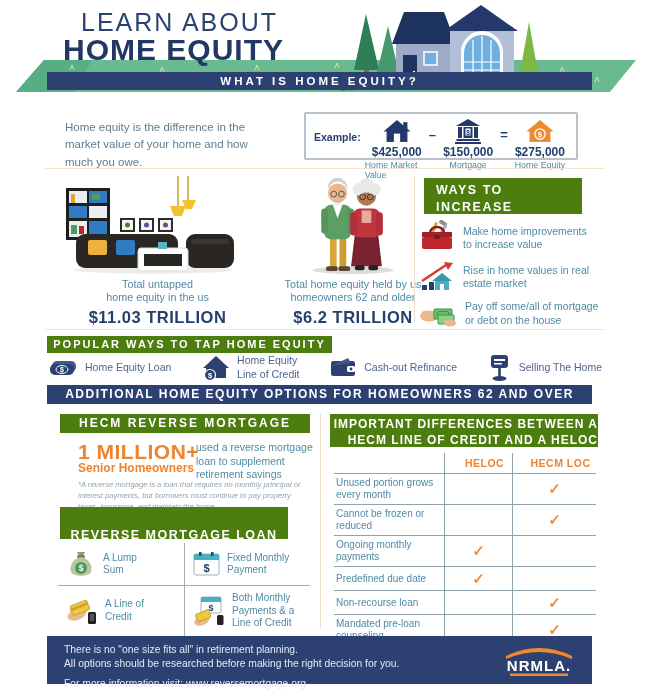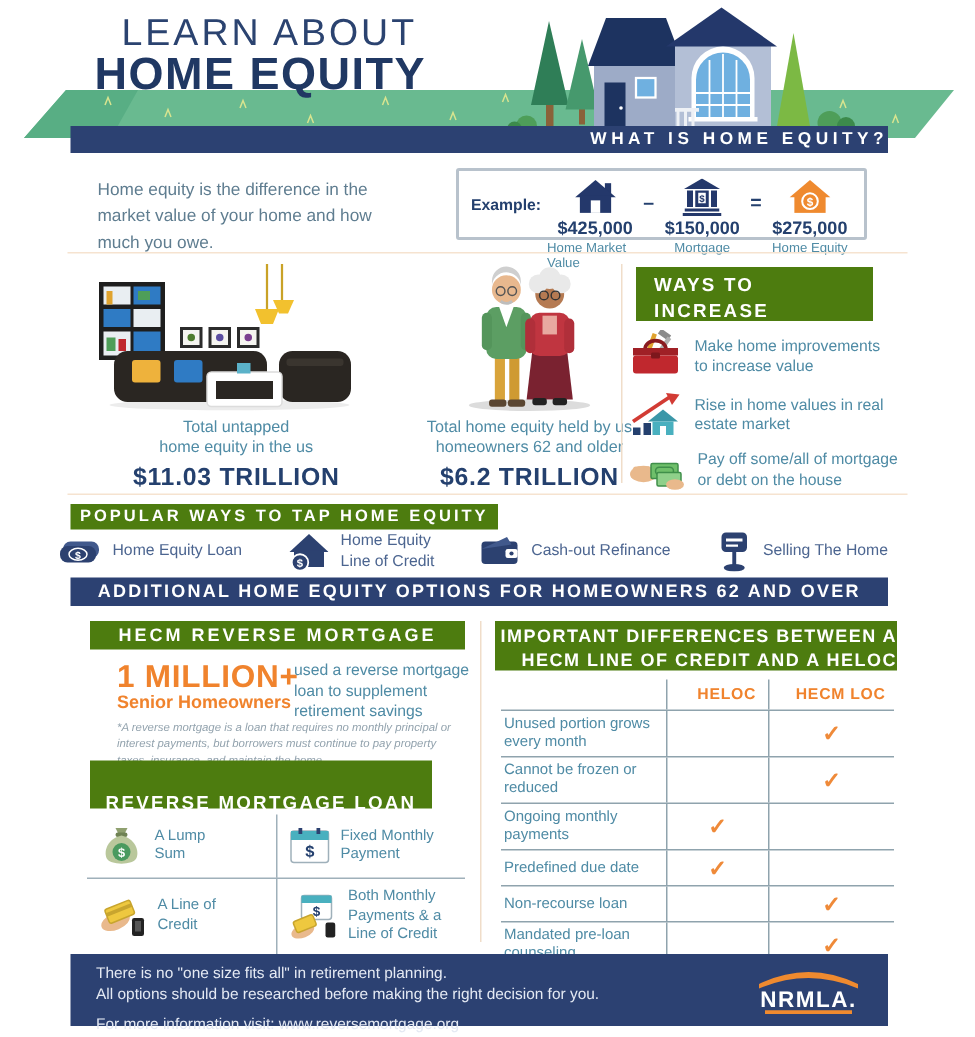--- a/index.html
+++ b/index.html
@@ -6,21 +6,21 @@
   .page{position:relative;width:650px;height:691px;background:#fff;overflow:hidden;
         font-family:"Liberation Sans",sans-serif;}
   .abs{position:absolute;}
   .pre{white-space:pre-line;}
 
   
   .title1{left:81px;top:8px;font-size:25px;letter-spacing:2px;color:#2b4370;font-weight:400;}
   .title2{left:63px;top:33px;font-size:30px;letter-spacing:1px;color:#203863;font-weight:800;}
   .hero{left:0;top:0;width:650px;height:105px;}
   .navy-banner{background:#2c4172;color:#fff;text-align:center;font-weight:700;}
-  .banner1{left:47px;top:84px;width:545px;height:18px;line-height:18px;font-size:11.5px;letter-spacing:3px;text-align:right;}
+  .banner1{left:47px;top:72px;width:545px;height:18px;line-height:18px;font-size:11.5px;letter-spacing:3px;}
   .banner2{left:47px;top:385px;width:545px;height:19px;line-height:19px;font-size:12px;letter-spacing:1.5px;}
 
   
   .desc{left:65px;top:119px;width:205px;font-size:11.5px;line-height:1.5;color:#5f7d90;}
   .example-box{left:304px;top:112px;width:274px;height:48px;border:2px solid #b8c2cc;border-radius:2px;
                display:flex;align-items:flex-start;padding:5px 4px 0 8px;box-sizing:border-box;}
   .ex-label{font-size:10.5px;font-weight:700;color:#24406e;margin-top:12px;margin-right:4px;}
   .ex-item{display:flex;flex-direction:column;align-items:center;width:72px;}
   .ex-val{font-size:12px;font-weight:700;color:#24406e;margin-top:1px;}
   .ex-cap{font-size:8.8px;color:#4f8ba5;margin-top:1px;}
@@ -40,21 +40,21 @@
   .orange-head{background:#4d7c0f;color:#fff;font-weight:700;}
   .inc-head{left:424px;top:178px;width:158px;height:36px;font-size:12.5px;letter-spacing:1.5px;
             line-height:1.35;padding:4px 0 0 12px;box-sizing:border-box;}
   .inc-list{left:420px;top:220px;width:182px;}
   .inc-item{display:flex;align-items:flex-end;gap:9px;margin-bottom:9px;}
   .inc-item .txt{font-size:10.5px;color:#4f8ba5;line-height:1.3;}
 
   
   .tap-head{left:47px;top:336px;width:285px;height:17px;line-height:17px;font-size:11px;
             letter-spacing:2px;text-align:center;}
-  .tap-row{left:40px;top:354px;width:552px;display:flex;justify-content:space-between;align-items:center;}
+  .tap-row{left:50px;top:354px;width:552px;display:flex;justify-content:space-between;align-items:center;}
   .tap-item{display:flex;align-items:center;gap:8px;}
   .tap-item .txt{font-size:10.5px;color:#4c6590;line-height:1.25;}
 
   
   .hecm-head{left:60px;top:414px;width:250px;height:19px;line-height:19px;font-size:12px;
              letter-spacing:2px;text-align:center;}
   .hecm-big{left:78px;top:440px;font-size:21px;font-weight:800;color:#f0832d;letter-spacing:0.5px;}
   .hecm-sub{left:78px;top:461px;font-size:12px;font-weight:700;color:#f0832d;}
   .hecm-txt{left:196px;top:441px;width:118px;font-size:10.5px;color:#4f8ba5;line-height:1.3;}
   .hecm-note{left:78px;top:479px;width:232px;font-size:7.6px;font-style:italic;color:#93a3ae;line-height:1.45;}

